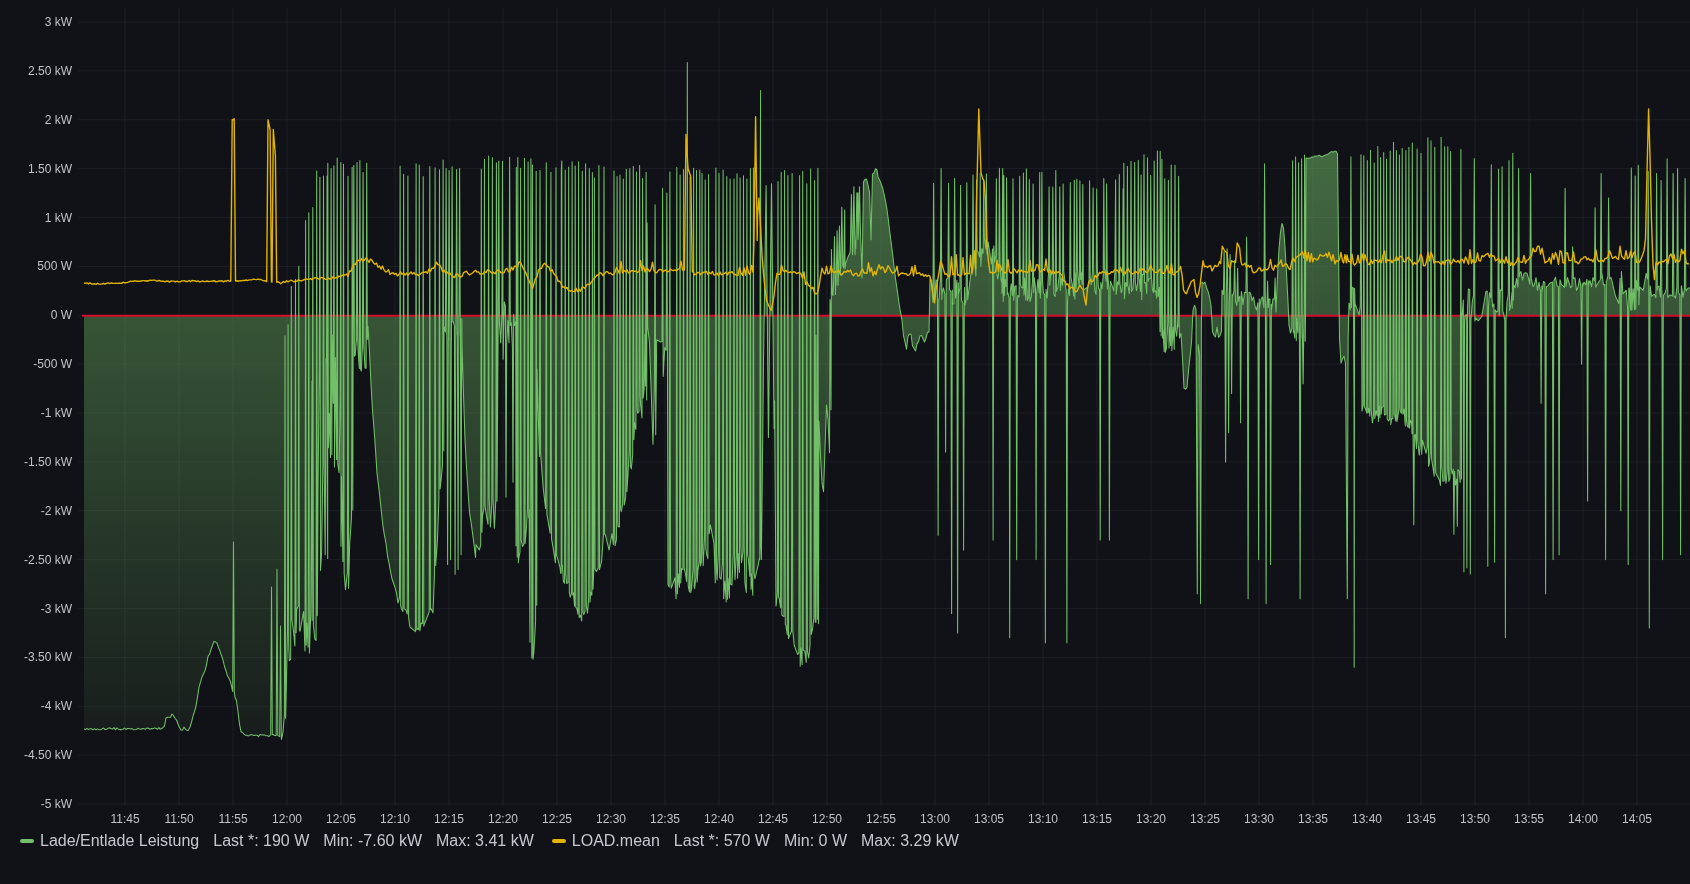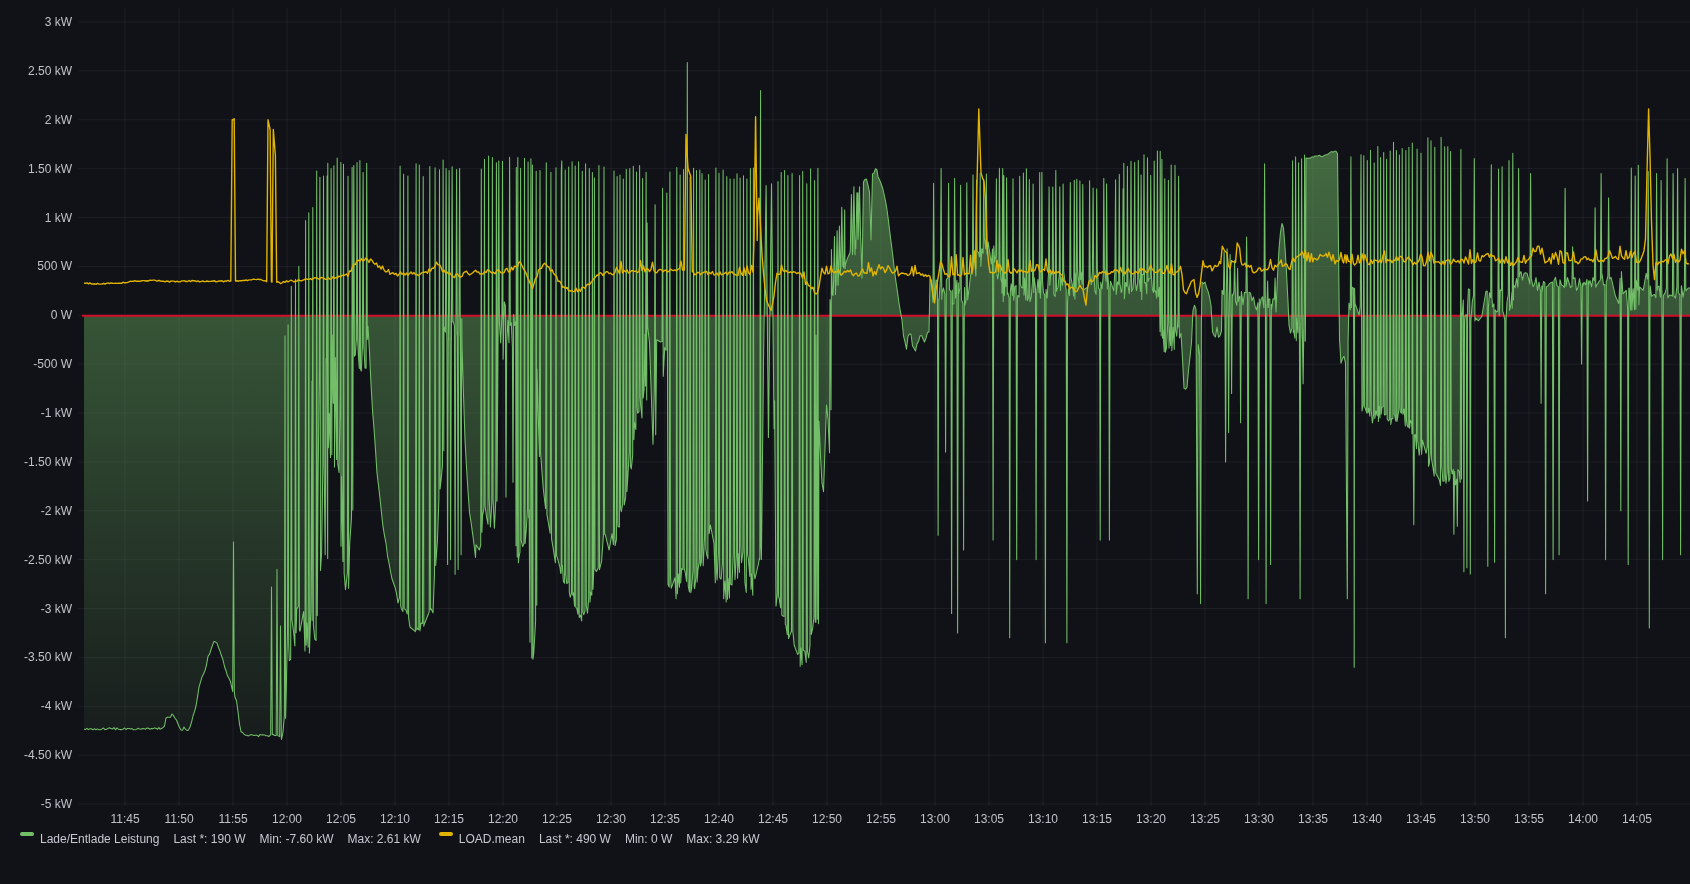--- a/index.html
+++ b/index.html
@@ -1,17 +1,17 @@
 <!DOCTYPE html>
 <html><head><meta charset="utf-8"><style>
 html,body{margin:0;padding:0;background:#111217;width:1690px;height:884px;overflow:hidden}
 svg{display:block}
 .grid line{stroke:rgba(204,204,220,0.07);stroke-width:1}
 .axis text{font-family:"Liberation Sans",sans-serif;font-size:12px;fill:#c0c2c9}
-.legend{position:absolute;left:16px;top:832px;display:flex;font-family:"Liberation Sans",sans-serif;font-size:12px;color:#c6c7d0}
+.legend{position:absolute;left:16px;top:832px;display:flex;align-items:center;font-family:"Liberation Sans",sans-serif;font-size:16px;color:#c6c7d0}
 .legend .sw{width:14px;height:4px;border-radius:2px;margin:0 6px 0 4px;flex:none}
 .legend .name{margin-right:14px}
 .legend .val{margin-right:14px}
 </style></head><body>
 <svg width="1690" height="884" viewBox="0 0 1690 884">
 <rect width="1690" height="884" fill="#111217"></rect>
 <defs>
 <linearGradient id="gf" x1="0" y1="8" x2="0" y2="806" gradientUnits="userSpaceOnUse">
 <stop offset="0" stop-color="#73BF69" stop-opacity="0.62"></stop>
 <stop offset="1" stop-color="#73BF69" stop-opacity="0.01"></stop>
@@ -121,18 +121,18 @@
 <line x1="82" y1="315.80" x2="1690.0" y2="315.80" stroke="#d10e29" stroke-width="2"></line>
 <path d="M84.0 729.1L85.5 729.6L87.0 728.4L88.5 729.7L90.0 728.6L91.5 729.0L93.0 729.8L94.5 728.7L96.0 729.8L97.5 728.9L99.0 729.7L100.5 729.7L102.0 728.9L103.5 728.0L105.0 729.6L106.5 729.4L108.0 728.4L109.5 727.7L111.0 728.6L112.5 729.0L114.0 727.6L115.5 729.8L117.0 727.9L118.5 729.2L120.0 729.6L121.5 729.6L123.0 729.2L124.5 728.0L126.0 729.5L127.5 728.5L129.0 728.4L130.5 729.0L132.0 728.6L133.5 729.8L135.0 729.8L136.5 729.4L138.0 728.3L139.5 728.9L141.0 729.2L142.5 728.5L144.0 728.8L145.5 729.2L147.0 728.0L148.5 728.3L150.0 729.3L151.5 728.6L153.0 728.7L154.5 727.9L156.0 728.2L157.5 729.2L159.0 727.6L160.0 729.3L161.5 728.5L163.0 727.6L164.5 725.9L166.0 718.0L167.5 717.2L169.0 717.2L170.5 717.3L172.0 714.0L173.5 715.7L175.0 718.3L176.5 720.0L178.0 724.0L179.5 727.5L181.0 730.1L182.5 730.2L184.0 727.1L185.5 729.3L187.0 730.4L188.5 729.9L190.0 727.0L191.5 722.3L193.0 716.0L194.5 711.7L196.0 706.0L197.5 696.9L199.0 687.1L200.5 682.2L202.0 676.9L203.5 674.1L205.0 670.5L206.5 664.8L208.0 656.4L209.5 654.3L211.0 649.5L212.5 645.3L214.0 641.4L215.5 642.0L217.0 643.1L218.5 647.5L220.0 651.1L221.5 655.8L223.0 660.0L224.5 666.5L226.0 670.7L227.5 675.8L229.0 678.2L230.5 681.8L232.7 691.6L233.5 542.0L234.3 691.6L235.0 697.2L236.5 700.8L238.0 711.7L239.5 724.1L241.0 731.7L242.5 732.5L244.0 734.1L245.5 735.3L247.0 735.2L248.0 735.9L249.5 735.4L251.0 734.5L252.5 735.1L254.0 735.5L255.5 735.3L257.0 735.2L258.5 736.6L260.0 734.6L261.5 734.9L263.0 734.7L264.5 734.9L266.0 735.8L267.5 735.8L269.0 736.5L270.7 734.6L271.5 587.0L272.3 734.6L273.0 734.3L274.5 735.5L276.2 735.6L277.0 569.4L277.8 735.6L279.7 736.6L280.5 626.1L281.3 736.6L281.5 739.4L283.0 732.0L284.4 715.4L285.0 335.8L285.6 718.2L286.1 697.8L287.5 631.5L288.1 324.8L288.7 645.7L289.3 660.6L290.7 659.4L291.3 286.3L291.9 619.7L293.5 631.2L294.9 646.0L295.5 279.2L296.1 632.8L296.8 609.0L298.2 606.4L298.8 266.2L299.4 629.6L300.0 631.2L303.6 611.6L305.0 650.9L305.6 220.6L306.2 645.1L306.8 622.9L308.1 647.1L308.8 212.7L309.4 653.0L310.8 611.3L312.0 381.0L312.1 620.4L312.8 207.4L313.4 624.7L314.8 639.2L316.1 640.4L316.7 171.0L317.3 615.6L318.1 481.3L319.3 367.8L319.9 177.3L320.5 570.4L321.6 553.0L322.9 462.9L323.5 176.1L324.1 465.1L325.2 554.7L326.0 358.4L326.5 362.0L327.1 176.0L327.1 472.3L327.7 558.4L327.8 163.2L328.4 447.8L329.4 413.3L330.5 457.5L331.1 168.4L331.8 454.6L332.2 335.0L333.3 403.2L333.9 165.7L334.5 467.0L335.4 357.5L336.6 459.4L337.2 158.1L337.8 464.2L339.1 472.7L340.2 395.1L340.9 162.6L341.0 546.3L341.5 476.4L342.9 561.4L343.5 164.2L344.1 572.7L345.5 589.6L347.4 572.9L348.0 176.3L348.6 588.2L349.7 543.6L351.5 517.6L352.0 350.0L352.1 167.4L352.8 510.1L353.1 346.8L353.8 165.5L354.4 356.2L355.2 355.2L356.4 339.6L357.0 162.6L357.6 337.1L358.2 352.0L359.3 368.5L359.9 160.4L360.5 369.1L361.3 371.1L362.4 347.7L363.1 172.4L363.7 343.2L365.0 367.9L366.1 368.3L366.7 163.2L367.3 339.4L368.0 326.2L369.5 352.4L371.0 384.1L372.5 410.1L374.0 428.5L375.5 449.7L377.0 473.1L378.5 485.4L380.0 498.5L381.5 512.7L383.0 526.7L384.5 535.6L386.0 543.3L387.5 555.8L389.0 562.9L390.5 571.5L392.0 578.8L393.5 583.0L395.0 587.2L396.5 593.2L398.0 603.0L399.5 597.5L400.1 166.1L400.7 606.0L401.5 608.9L402.9 611.4L403.6 174.2L404.2 608.6L405.8 609.9L407.3 614.0L407.9 176.1L408.6 617.4L409.9 627.0L414.0 630.4L415.4 631.6L416.1 163.7L416.7 629.9L417.2 628.1L418.7 629.6L419.3 164.9L419.9 630.8L421.1 623.0L422.5 623.4L423.2 176.4L423.8 626.2L424.3 624.4L427.7 615.8L429.2 611.9L429.8 166.5L430.4 609.8L431.1 608.8L433.0 612.9L434.5 573.8L435.1 167.7L435.7 565.4L437.4 540.9L438.9 498.9L439.5 169.8L440.1 488.9L441.0 480.8L442.5 465.1L443.1 160.1L443.8 450.8L444.0 326.7L445.4 332.1L446.1 168.6L446.8 333.5L446.9 340.4L447.6 564.5L448.3 338.6L448.4 340.0L449.1 170.6L449.8 324.3L449.9 335.6L450.6 559.6L451.3 337.8L451.4 339.7L452.1 166.7L452.8 321.9L453.0 321.2L454.4 325.9L455.1 574.3L455.8 335.0L455.9 336.0L456.6 169.6L457.3 334.8L457.4 330.9L458.1 569.4L458.8 337.9L458.9 331.2L459.6 168.6L460.3 335.5L460.4 319.1L461.1 554.7L461.8 318.8L462.0 344.3L463.5 394.8L465.0 439.8L466.5 467.2L468.0 490.8L469.5 512.4L471.0 521.9L472.5 532.9L474.0 544.2L475.5 557.4L476.0 544.7L479.3 550.0L480.7 545.0L481.3 169.0L481.9 532.3L482.5 515.7L483.9 508.8L484.5 159.3L485.1 506.2L486.6 517.0L488.0 524.2L488.6 156.1L489.2 498.3L490.4 527.0L491.8 503.5L492.4 157.4L493.0 498.7L494.4 528.3L495.8 499.8L496.4 162.7L497.0 304.5L497.0 501.1L498.1 334.2L498.8 161.1L499.4 322.3L500.7 342.9L501.9 315.4L502.5 161.3L503.1 359.2L504.3 301.9L505.4 305.7L506.0 497.1L506.7 343.4L507.9 320.5L509.0 342.7L509.6 157.2L510.3 325.4L511.3 322.7L512.4 346.5L513.0 482.3L513.7 314.2L514.6 325.4L515.7 321.6L516.0 545.8L516.3 167.5L516.9 345.4L517.2 557.1L517.8 157.5L518.4 562.7L518.8 557.9L520.0 551.8L520.6 168.2L521.2 540.3L522.7 546.6L523.9 543.8L524.5 158.2L525.1 543.4L526.3 529.2L527.5 509.5L528.1 162.0L528.7 517.7L529.1 509.5L530.0 642.3L530.3 503.5L530.9 158.8L531.6 509.0L531.8 657.9L532.4 165.1L533.0 659.1L533.8 652.6L535.6 621.0L536.2 171.2L536.8 605.1L537.0 368.9L539.4 456.6L540.0 170.5L540.6 453.4L543.2 487.8L545.6 508.7L546.3 162.7L546.9 514.3L547.8 519.5L550.2 533.3L550.9 172.2L551.5 538.6L553.0 547.1L555.4 562.8L556.0 167.8L556.6 555.7L558.3 560.9L560.0 567.4L560.7 573.5L561.2 573.0L561.3 171.3L561.8 160.9L561.9 565.2L562.4 565.5L563.4 581.4L564.6 583.2L565.2 170.1L565.8 574.7L566.8 583.6L568.0 582.7L568.7 166.9L569.3 592.4L570.3 597.2L571.5 593.3L572.1 161.8L572.7 595.0L573.4 592.7L574.6 606.2L575.2 165.9L575.8 607.4L576.8 608.4L578.0 614.3L578.6 161.8L579.2 617.5L580.5 615.1L581.7 620.9L582.3 171.2L583.0 612.4L583.8 614.7L585.0 610.6L585.6 163.7L586.3 606.0L587.5 613.1L588.7 598.5L589.3 168.5L590.0 602.2L590.6 592.1L591.8 595.2L592.0 578.0L592.4 172.5L593.0 589.2L593.8 569.0L594.4 178.1L595.0 569.0L596.4 571.6L598.2 568.0L598.9 165.6L599.5 569.7L601.6 561.1L603.4 535.4L604.0 167.0L604.6 534.3L605.3 534.5L609.1 550.0L612.0 533.6L613.4 544.8L614.0 171.1L614.6 533.3L615.1 545.6L616.4 539.7L617.1 176.4L617.7 521.1L618.0 526.4L619.4 526.9L620.0 175.0L620.6 508.5L621.3 511.7L622.7 503.6L623.3 178.9L623.9 495.2L624.3 504.9L625.7 496.8L626.3 169.3L626.9 491.6L627.8 477.3L629.2 452.9L629.8 168.5L630.4 465.5L631.3 468.9L632.7 454.7L633.3 166.2L633.9 439.6L634.5 422.6L635.9 429.5L636.5 172.1L637.1 407.5L637.6 413.2L639.0 411.6L639.6 165.4L640.2 396.7L640.6 404.4L642.0 418.0L642.6 178.5L643.2 397.9L644.1 389.0L645.0 334.4L645.5 386.0L646.1 172.3L646.5 345.8L646.7 400.0L647.1 223.1L647.7 326.8L649.5 342.6L653.0 444.2L654.4 386.5L655.1 204.7L655.7 434.8L656.7 339.8L660.5 342.0L662.0 341.5L662.6 188.3L663.2 376.4L664.7 347.5L666.2 350.3L666.8 192.9L667.4 335.2L668.0 584.5L669.2 587.0L669.9 171.9L670.5 576.4L671.2 588.3L674.9 577.8L676.1 598.7L676.8 167.4L677.4 593.8L678.3 574.1L679.5 587.2L680.1 175.1L680.7 583.0L681.6 568.6L682.9 569.6L683.5 169.4L684.1 567.6L685.4 573.5L686.6 581.5L687.3 62.6L687.9 571.6L688.3 586.6L689.5 592.0L690.1 177.0L690.8 592.7L691.7 587.8L693.0 569.7L693.6 168.3L694.2 586.6L694.6 588.7L695.9 577.1L696.5 170.6L697.1 582.1L697.9 570.4L699.2 561.6L699.8 170.1L700.0 545.0L700.4 565.9L701.4 562.2L702.0 173.4L702.6 546.5L703.2 565.8L704.6 535.5L705.2 179.9L705.8 548.6L706.6 554.4L707.9 558.6L708.6 174.4L709.2 533.8L710.4 525.0L714.0 543.3L715.3 582.8L715.9 168.0L716.6 572.0L717.1 579.9L718.4 553.4L719.0 173.2L719.7 577.4L721.1 579.2L722.5 562.7L723.1 170.1L723.7 598.8L724.9 581.0L726.2 601.9L726.8 176.5L727.5 599.2L728.1 578.4L729.5 597.9L730.1 179.1L730.7 584.3L732.0 585.0L733.3 552.9L734.0 179.1L734.6 563.6L735.0 579.7L736.4 554.7L737.0 173.7L737.6 578.3L738.2 553.6L739.5 572.4L740.1 177.9L740.8 544.6L741.5 562.8L742.9 552.1L743.5 175.8L744.1 546.4L744.9 582.4L746.3 592.5L746.9 179.1L747.5 554.0L748.4 559.0L749.8 576.4L750.4 168.5L751.0 589.2L751.4 573.5L752.8 595.3L753.4 168.1L754.0 572.4L754.9 578.8L758.2 565.0L759.5 558.0L759.8 559.6L760.2 180.6L760.6 90.4L760.8 544.5L761.4 559.6L763.0 411.0L763.5 361.6L766.1 185.5L768.4 437.6L768.7 425.7L768.9 398.5L771.5 183.7L774.1 428.8L774.6 400.7L776.0 606.1L777.4 593.4L778.0 181.6L778.6 596.8L779.2 598.3L780.6 607.8L781.2 172.4L781.8 615.2L782.7 615.9L784.0 616.6L784.6 170.6L785.3 624.0L785.9 625.4L787.3 634.7L787.9 175.4L788.5 638.5L790.2 634.1L791.5 631.3L792.1 173.4L792.8 630.9L794.2 645.3L797.6 654.4L798.9 652.9L799.6 175.4L800.2 666.2L800.7 647.9L802.1 664.8L802.7 171.6L803.3 650.3L804.8 651.1L806.2 662.5L806.8 183.8L807.4 650.8L808.7 658.0L810.0 645.7L810.6 168.7L811.3 634.5L812.6 628.6L814.0 617.0L814.6 180.4L815.2 621.8L815.9 622.4L816.0 335.1L817.3 619.2L817.5 377.5L817.9 168.3L818.5 623.6L819.0 421.2L820.5 455.7L822.0 483.2L823.5 491.7L825.0 448.5L826.5 405.0L828.0 419.3L829.5 452.8L830.0 299.5L830.4 305.7L831.0 409.8L831.4 249.6L832.4 294.6L833.0 295.6L833.5 285.5L834.5 236.5L835.5 294.4L835.7 282.7L836.1 285.3L837.1 230.8L837.9 283.5L838.1 285.4L838.4 276.2L839.4 226.1L840.3 275.2L840.4 271.5L840.8 267.0L841.8 207.3L842.8 266.2L843.3 265.2L843.7 267.9L844.7 209.9L845.0 268.8L845.7 263.3L847.7 257.6L850.0 252.7L850.3 249.6L851.4 194.6L852.5 254.6L852.5 251.7L852.8 252.2L853.9 186.7L855.0 254.8L855.5 240.6L855.8 248.6L856.9 192.8L857.9 235.6L858.0 192.7L858.0 239.4L858.3 235.3L859.4 191.3L859.5 186.7L860.5 234.1L861.0 245.8L862.0 278.1L863.5 181.7L865.0 179.4L866.5 179.1L868.0 185.1L869.5 192.1L871.0 239.8L872.5 173.9L874.0 172.9L875.5 168.7L877.0 170.0L878.0 176.7L879.5 179.8L881.0 183.5L882.5 187.7L884.0 194.0L885.5 201.1L887.0 209.7L888.5 221.1L890.0 233.9L891.5 245.2L893.0 257.4L894.5 270.9L896.0 282.1L897.5 292.1L899.0 303.0L900.5 312.1L902.0 320.2L903.5 335.8L905.0 341.8L906.5 349.2L908.0 336.3L909.5 334.0L911.0 334.2L912.5 345.7L914.0 348.3L915.5 351.0L917.0 343.9L918.5 341.5L920.0 335.9L921.5 335.4L923.0 338.7L924.5 342.1L926.0 338.2L927.5 332.5L929.0 331.9L930.0 279.1L931.5 280.0L932.9 302.2L933.6 183.3L934.3 290.6L934.5 299.9L936.0 279.7L937.4 281.5L938.1 535.2L938.8 298.9L939.0 300.1L940.4 279.5L941.1 168.6L941.8 299.2L942.0 293.9L943.5 288.0L944.9 294.1L945.6 452.1L946.3 281.2L946.5 279.3L947.9 277.6L948.6 183.3L949.3 281.5L949.5 289.8L950.9 291.6L951.6 613.4L952.3 290.0L952.5 304.3L953.9 303.8L954.6 178.4L955.3 278.3L955.5 298.1L956.9 280.3L957.6 632.9L958.3 282.9L958.5 293.8L959.9 288.5L960.6 185.2L961.3 289.0L961.5 299.8L962.9 303.6L963.6 549.9L964.3 301.4L964.5 287.5L965.0 305.0L966.1 300.4L966.8 182.8L967.4 286.6L967.7 299.7L971.3 270.1L972.4 267.6L973.0 174.9L973.7 261.7L974.8 261.2L975.9 276.1L976.5 180.1L977.2 251.1L978.5 252.7L979.6 256.8L980.2 173.4L980.8 266.2L982.0 248.7L983.1 253.4L983.7 179.2L984.4 237.5L984.7 240.4L985.8 248.9L986.4 173.9L987.0 254.0L988.2 242.0L991.4 264.0L992.5 248.9L993.1 540.1L993.8 245.8L994.7 262.1L995.8 255.7L996.4 178.8L997.0 274.8L997.7 278.9L998.8 272.7L999.4 168.2L1000.1 262.7L1000.9 279.2L1002.0 283.5L1002.0 293.3L1002.7 168.6L1003.2 301.6L1003.3 295.1L1003.8 175.5L1004.4 295.6L1004.8 279.1L1006.0 286.8L1006.6 177.7L1007.3 294.3L1007.9 292.8L1009.1 298.1L1009.7 637.8L1010.3 291.9L1011.2 283.8L1012.4 295.6L1013.0 178.8L1013.7 300.2L1014.9 286.4L1016.1 285.6L1016.7 559.6L1017.4 297.5L1017.9 295.4L1019.1 297.2L1019.7 176.3L1020.3 283.8L1021.6 287.6L1022.8 288.0L1023.4 173.0L1024.0 295.0L1024.6 278.3L1025.8 300.0L1026.4 168.7L1027.0 286.5L1027.5 300.4L1028.7 297.0L1029.3 179.6L1030.0 301.5L1031.3 296.8L1032.5 281.1L1033.1 184.1L1033.7 292.5L1034.3 277.7L1035.5 288.0L1036.1 559.6L1036.7 293.4L1037.9 279.6L1039.1 293.0L1039.7 172.5L1040.0 272.6L1040.3 298.2L1041.3 279.6L1041.9 172.2L1042.5 280.9L1043.4 292.5L1044.7 295.0L1045.4 642.7L1046.0 289.4L1047.2 298.0L1048.5 273.3L1049.1 186.9L1049.8 285.3L1050.9 272.8L1052.2 274.2L1052.8 187.0L1053.5 271.6L1053.9 294.7L1055.2 296.5L1055.8 170.5L1056.5 291.3L1057.9 287.4L1059.2 275.6L1059.8 186.9L1060.4 290.5L1061.2 277.4L1062.5 285.4L1063.1 184.0L1063.7 270.7L1064.9 281.9L1066.2 289.5L1066.9 642.7L1067.5 303.1L1068.3 288.7L1069.6 295.6L1070.3 182.5L1070.9 277.4L1072.4 285.0L1073.7 296.1L1074.3 180.3L1074.9 299.0L1075.0 272.6L1076.2 288.5L1076.8 179.3L1077.4 268.3L1078.1 277.2L1079.3 286.7L1079.9 180.9L1080.6 279.7L1081.0 271.9L1082.2 284.4L1082.8 184.4L1083.4 287.8L1084.2 289.6L1087.8 287.0L1089.0 283.0L1089.6 180.7L1090.2 277.3L1091.2 284.8L1092.4 272.1L1093.1 188.1L1093.7 269.9L1094.9 290.9L1096.1 294.4L1096.7 188.9L1097.3 268.7L1098.4 287.9L1099.6 289.6L1100.2 540.1L1100.8 282.4L1102.0 289.0L1103.2 275.9L1103.8 178.4L1104.4 268.0L1104.8 270.0L1106.0 281.2L1106.6 183.9L1107.3 288.9L1107.6 271.8L1108.8 287.5L1109.4 540.1L1110.1 288.3L1110.5 281.2L1113.8 290.8L1114.9 271.1L1115.6 179.7L1116.2 294.5L1117.5 281.9L1118.7 284.5L1119.3 174.4L1119.9 283.3L1121.3 292.7L1122.0 290.6L1122.5 278.0L1123.1 188.7L1123.2 275.0L1123.7 276.0L1123.8 163.2L1124.4 298.7L1125.6 282.5L1126.8 286.6L1127.4 166.4L1128.0 285.2L1129.2 293.8L1130.4 277.0L1131.0 161.3L1131.6 291.6L1132.9 288.6L1134.1 272.9L1134.7 162.6L1135.3 281.7L1136.5 290.6L1137.7 282.2L1138.3 160.4L1139.0 278.1L1139.3 279.8L1140.5 291.4L1141.1 175.1L1141.7 299.4L1142.2 274.4L1143.4 274.7L1144.0 154.8L1144.6 282.9L1145.6 282.5L1146.8 293.8L1147.5 157.8L1148.1 281.4L1148.9 278.7L1150.1 278.4L1150.7 175.4L1151.3 274.6L1152.4 289.5L1153.6 292.5L1154.2 161.1L1154.8 291.3L1155.6 290.9L1156.8 298.1L1157.4 150.9L1158.0 284.1L1158.3 296.4L1159.5 287.4L1160.0 331.6L1160.2 151.3L1160.8 299.2L1161.2 335.7L1161.9 159.3L1162.5 337.9L1162.9 329.7L1164.2 351.8L1164.8 178.7L1165.4 352.2L1166.5 348.1L1167.8 321.8L1168.4 180.2L1169.0 347.9L1169.3 327.1L1170.6 345.8L1171.2 165.1L1171.8 350.6L1173.1 327.3L1174.3 349.4L1175.0 165.2L1175.6 330.3L1176.7 336.2L1178.0 318.5L1178.0 326.9L1178.6 176.3L1179.2 327.2L1179.5 338.0L1181.0 333.3L1182.5 358.6L1184.0 388.1L1185.5 389.2L1187.0 387.3L1188.5 370.1L1190.0 357.1L1191.5 342.3L1193.0 310.2L1194.5 305.3L1196.0 309.4L1197.3 593.8L1198.2 344.6L1199.6 354.4L1200.6 603.6L1201.4 325.0L1202.0 282.1L1203.5 283.6L1205.0 282.2L1206.5 287.5L1208.0 291.1L1209.5 297.0L1211.0 305.5L1212.5 331.7L1214.0 335.3L1215.5 336.9L1217.0 327.0L1218.5 337.3L1220.0 335.7L1221.5 331.0L1222.0 290.2L1223.4 294.5L1224.1 251.7L1224.8 292.5L1224.9 300.3L1225.6 461.9L1226.3 296.0L1226.4 290.2L1227.1 248.8L1227.8 292.5L1227.9 296.1L1228.6 432.6L1229.3 300.6L1229.4 298.8L1230.1 254.6L1230.8 291.6L1230.9 299.6L1231.6 393.4L1232.3 294.8L1232.5 296.1L1233.9 291.5L1234.6 260.5L1235.3 292.8L1235.5 301.0L1236.9 305.4L1237.6 268.3L1238.3 301.4L1238.5 298.9L1239.9 296.3L1240.6 422.8L1241.3 292.7L1241.5 291.6L1243.0 304.8L1244.5 292.4L1245.9 292.8L1246.6 237.1L1247.3 291.9L1247.4 296.5L1248.1 598.7L1248.8 301.2L1249.0 292.2L1250.5 292.9L1252.0 300.6L1253.5 297.0L1255.0 305.9L1256.5 310.0L1257.9 302.7L1258.6 559.6L1259.3 298.9L1259.5 308.2L1261.0 299.6L1262.5 296.8L1263.9 307.7L1264.6 163.7L1265.3 301.8L1265.4 300.7L1266.1 603.6L1266.8 304.1L1266.9 308.1L1267.6 281.0L1268.3 307.4L1268.5 299.6L1269.9 299.0L1270.6 564.5L1271.3 304.2L1271.5 310.0L1273.0 298.7L1274.4 299.3L1275.1 278.1L1275.8 307.7L1276.0 311.9L1277.5 275.9L1279.0 248.9L1280.5 232.1L1282.0 223.5L1283.5 228.1L1285.0 247.4L1286.5 272.8L1288.0 302.1L1289.0 325.2L1290.5 333.1L1291.9 328.4L1292.6 160.8L1293.3 332.2L1293.5 329.5L1294.9 338.1L1295.6 156.9L1296.3 340.6L1296.5 318.2L1297.9 332.9L1298.6 162.8L1299.3 339.2L1299.4 326.8L1300.1 598.7L1300.8 323.2L1300.9 338.0L1301.6 158.8L1302.3 327.6L1302.4 333.6L1303.1 383.7L1303.8 329.5L1303.9 341.2L1304.6 154.9L1305.3 340.9L1305.5 318.4L1306.0 158.1L1307.5 158.5L1309.0 158.0L1310.5 158.2L1312.0 156.8L1313.5 157.2L1315.0 155.9L1316.5 156.1L1318.0 155.8L1319.5 155.3L1321.0 156.5L1322.5 156.6L1324.0 155.6L1325.5 155.0L1327.0 154.6L1328.5 154.0L1330.0 152.4L1331.5 151.6L1333.0 152.3L1334.5 151.3L1336.0 151.2L1337.5 153.6L1339.5 338.7L1341.0 363.2L1342.5 358.6L1344.0 356.2L1345.5 363.2L1347.3 598.7L1348.1 339.7L1349.0 303.0L1350.3 309.7L1350.9 156.8L1351.5 307.5L1352.1 287.3L1353.4 288.2L1354.0 403.2L1354.2 667.2L1354.6 288.2L1355.0 303.4L1359.0 314.9L1360.3 306.1L1361.0 154.7L1361.6 321.1L1362.0 411.0L1363.2 404.5L1363.8 155.7L1364.4 406.8L1365.5 408.8L1366.7 412.9L1367.3 160.5L1367.9 412.9L1368.7 408.3L1369.9 416.2L1370.5 150.3L1371.1 409.3L1372.4 423.0L1373.6 414.5L1374.2 163.1L1374.8 418.4L1376.0 410.8L1377.2 415.7L1377.8 146.6L1378.4 421.4L1378.8 405.9L1380.0 418.0L1380.6 157.6L1381.2 414.1L1381.9 407.5L1383.1 406.6L1383.7 152.4L1384.3 413.6L1384.7 415.0L1385.9 414.4L1386.6 159.2L1387.2 418.7L1388.4 421.0L1389.6 419.4L1390.2 151.0L1390.8 424.5L1391.7 418.5L1392.9 418.7L1393.5 142.3L1394.2 414.4L1394.6 414.8L1395.8 421.1L1396.4 150.6L1397.0 421.5L1397.6 418.2L1398.8 409.9L1399.4 154.9L1400.0 407.6L1400.4 412.0L1401.6 413.2L1402.2 148.4L1402.9 414.3L1404.1 409.1L1405.3 425.9L1405.9 150.5L1406.5 420.1L1407.1 425.5L1408.3 427.4L1408.9 147.2L1409.5 428.2L1410.5 420.4L1411.7 423.6L1412.0 433.8L1412.3 143.1L1413.0 432.7L1413.2 450.3L1413.8 524.7L1414.4 435.6L1415.3 434.3L1416.5 448.7L1417.1 149.1L1417.8 441.0L1419.2 455.3L1420.3 445.3L1421.0 153.3L1421.6 454.2L1422.5 440.3L1426.1 453.3L1427.3 447.0L1427.9 137.7L1428.5 466.3L1429.2 464.1L1430.4 452.8L1431.0 140.7L1431.6 459.1L1433.0 467.8L1434.2 476.2L1434.8 147.2L1435.4 459.4L1435.8 473.0L1439.3 479.7L1440.5 485.5L1441.1 137.2L1441.7 466.0L1442.9 481.2L1444.1 480.9L1444.7 146.8L1445.3 476.4L1446.0 483.3L1447.2 471.9L1447.8 146.8L1448.4 468.1L1448.8 481.3L1450.0 478.2L1450.6 151.5L1451.3 468.7L1452.1 473.9L1453.3 469.3L1453.9 534.3L1454.5 471.4L1455.5 485.0L1456.7 479.0L1457.3 526.3L1457.9 469.6L1459.1 471.2L1460.2 482.5L1460.9 149.6L1461.5 479.0L1462.0 317.2L1463.3 300.1L1463.9 571.8L1464.5 321.7L1465.0 315.9L1466.3 314.6L1466.9 567.8L1467.6 308.1L1468.4 288.9L1469.7 289.7L1470.3 573.9L1470.9 320.8L1472.3 301.5L1473.6 295.3L1474.3 158.5L1474.9 320.9L1475.3 318.0L1478.5 320.8L1481.8 316.5L1485.9 291.5L1487.2 291.1L1487.8 566.3L1488.4 307.5L1489.4 292.7L1490.7 297.6L1491.3 164.8L1491.9 297.5L1492.6 307.0L1493.9 303.9L1494.6 562.3L1495.2 309.9L1496.6 312.0L1497.9 311.0L1498.6 169.1L1499.2 315.8L1500.2 289.9L1501.5 290.5L1502.1 166.7L1502.7 311.3L1503.5 313.1L1504.8 320.2L1505.4 637.8L1506.0 321.4L1507.0 302.0L1508.3 294.4L1509.0 160.5L1509.6 310.3L1510.9 304.8L1512.0 292.0L1512.2 308.2L1512.8 153.2L1513.4 299.9L1513.5 284.8L1515.0 287.8L1516.5 278.5L1517.9 287.1L1518.6 168.6L1519.3 276.7L1519.5 274.2L1521.0 271.6L1522.5 280.0L1524.0 273.5L1525.5 272.8L1527.0 273.2L1528.5 278.6L1529.9 284.2L1530.6 173.5L1531.3 280.0L1531.5 279.4L1533.0 286.7L1534.5 284.3L1536.0 277.5L1537.5 290.4L1539.0 282.2L1540.4 290.7L1541.1 403.2L1541.8 286.0L1542.0 292.2L1543.5 281.4L1544.9 282.8L1545.6 593.8L1546.3 288.3L1546.5 286.7L1548.0 286.0L1549.5 283.6L1551.0 282.7L1552.4 281.9L1553.1 559.6L1553.8 290.7L1554.0 280.6L1555.5 277.3L1557.0 285.6L1558.4 286.7L1559.1 554.7L1559.8 283.5L1560.0 279.8L1561.5 284.9L1563.0 285.7L1564.4 287.6L1565.1 188.2L1565.8 279.6L1566.0 286.3L1567.5 277.6L1569.0 282.5L1570.5 287.5L1571.9 286.4L1572.6 246.8L1573.3 277.5L1573.5 278.6L1575.0 277.7L1576.5 290.5L1578.0 287.3L1579.5 278.6L1580.9 286.7L1581.6 364.1L1582.3 283.5L1582.5 286.5L1584.0 282.3L1585.5 284.8L1586.9 279.5L1587.6 501.0L1588.3 280.9L1588.5 284.9L1590.0 280.6L1591.5 286.8L1593.0 277.5L1594.4 280.7L1595.1 207.7L1595.8 287.2L1596.0 286.4L1597.5 284.0L1599.0 281.4L1600.4 280.0L1601.1 173.5L1601.8 277.9L1602.0 273.8L1603.5 285.1L1604.9 284.6L1605.6 559.6L1606.3 281.2L1606.5 281.5L1607.9 276.1L1608.6 197.9L1609.3 274.2L1609.5 278.8L1611.0 277.3L1612.0 281.2L1615.4 296.0L1618.8 303.5L1620.1 278.3L1620.8 510.8L1621.4 271.6L1622.9 293.9L1626.2 290.4L1627.6 308.0L1628.2 564.5L1628.8 288.3L1629.3 288.1L1630.7 309.9L1631.3 168.0L1631.9 310.3L1633.2 288.7L1634.5 309.8L1635.2 176.1L1635.8 309.2L1636.3 280.3L1637.7 290.3L1638.3 165.2L1638.9 304.7L1639.6 286.8L1643.2 290.4L1646.2 273.3L1647.6 279.1L1648.2 171.5L1648.8 284.9L1649.3 628.0L1650.0 290.8L1650.2 285.9L1651.5 296.3L1653.0 295.1L1654.5 294.6L1655.9 297.7L1656.6 173.5L1657.3 290.2L1657.5 287.2L1659.0 286.1L1660.4 297.3L1661.1 180.4L1661.8 295.7L1661.9 290.2L1662.6 559.6L1663.3 297.9L1663.5 295.3L1665.0 293.1L1666.4 288.4L1667.1 158.8L1667.8 297.6L1668.0 297.5L1669.5 295.1L1671.0 295.3L1672.4 296.1L1673.1 173.5L1673.8 290.7L1674.0 295.9L1675.5 298.1L1676.9 287.1L1677.6 168.6L1678.3 292.4L1678.5 292.8L1679.9 294.9L1680.6 554.7L1681.3 286.9L1681.5 285.7L1683.0 297.3L1684.4 289.5L1685.1 178.4L1685.8 289.6L1686.0 290.7L1688.5 287.9L1690.0 287.9" fill="none" stroke="#73BF69" stroke-width="1.05" stroke-linejoin="round"></path>
 <path d="M84.0 283.1L85.5 283.2L87.0 282.9L88.5 283.9L90.0 282.9L91.5 284.0L93.0 284.0L94.5 283.8L96.0 284.4L97.5 283.3L99.0 284.1L100.5 284.1L102.0 284.1L103.5 283.3L105.0 284.0L106.5 283.4L108.0 282.9L109.5 283.6L111.0 282.9L112.5 283.3L114.0 283.4L115.5 283.3L117.0 283.4L118.5 283.2L120.0 283.3L121.5 283.4L123.0 282.2L124.5 282.8L126.0 282.7L127.5 282.4L129.0 281.8L130.5 281.2L132.0 281.4L133.5 281.3L135.0 280.6L136.5 281.3L138.0 281.1L139.5 281.3L141.0 281.0L142.5 280.6L144.0 280.6L145.5 281.0L147.0 280.7L148.5 281.0L150.0 280.1L151.5 280.4L153.0 280.1L154.5 280.1L156.0 280.7L157.5 281.0L159.0 280.3L160.5 281.0L162.0 281.3L163.5 281.2L165.0 281.8L166.5 281.0L168.0 281.2L169.5 282.1L171.0 281.0L172.5 281.1L174.0 281.1L175.5 282.0L177.0 281.1L178.5 281.8L180.0 281.9L181.5 281.0L183.0 280.9L184.5 280.8L186.0 281.5L187.5 281.5L189.0 280.5L190.5 281.6L192.0 280.5L193.5 280.7L195.0 280.8L196.5 281.6L198.0 280.9L199.5 281.8L201.0 281.6L202.5 280.9L204.0 281.5L205.5 281.6L207.0 281.0L208.5 281.5L210.0 281.4L211.5 281.3L213.0 281.0L214.5 280.8L216.0 281.8L217.5 281.5L219.0 280.9L220.5 281.0L222.0 280.7L223.5 281.9L225.0 280.9L226.5 281.2L228.0 280.4L229.5 281.2L230.8 281.0L232.2 119.8L234.2 118.8L235.5 281.0L237.0 280.8L238.5 281.2L240.0 280.6L241.5 280.8L243.0 280.4L244.5 280.5L246.0 280.0L247.5 280.6L249.0 279.9L250.5 279.9L252.0 279.7L253.5 279.1L255.0 279.4L256.5 279.6L258.0 279.1L259.5 279.5L261.0 279.5L262.5 280.3L264.0 280.8L265.5 280.9L266.7 281.7L268.0 119.8L270.1 129.5L271.4 281.8L272.0 282.0L273.3 129.5L275.4 155.9L276.7 282.2L277.5 281.8L279.0 282.2L280.5 283.6L282.0 282.8L283.5 281.5L285.0 282.4L286.5 280.8L288.0 281.9L289.5 281.0L291.0 280.2L292.5 281.0L294.0 281.8L295.5 280.9L297.0 281.2L298.5 279.6L300.0 280.7L301.5 280.8L303.0 280.1L304.5 279.5L306.0 278.9L307.5 279.3L309.0 279.4L310.5 278.7L312.0 279.7L313.5 278.3L315.0 277.7L316.5 277.9L318.0 278.6L319.5 279.4L321.0 277.4L322.5 277.8L324.0 278.4L325.5 279.4L327.0 279.4L328.5 277.9L330.0 279.3L331.5 278.8L333.0 276.7L334.5 278.3L336.0 277.5L337.5 277.8L339.0 276.0L340.5 276.9L342.0 275.2L343.5 275.3L345.0 275.0L346.5 274.0L348.0 276.5L349.5 271.0L351.0 271.3L352.5 266.7L354.0 264.1L355.5 264.5L357.0 260.5L358.5 260.3L360.0 261.2L361.5 258.7L363.0 261.1L364.5 260.0L366.0 258.0L367.5 259.6L369.0 262.5L370.5 259.1L372.0 260.3L373.5 262.9L375.0 264.3L376.5 263.1L378.0 267.3L379.5 266.0L381.0 269.1L382.5 266.1L384.0 269.9L385.5 271.7L387.0 271.7L388.5 269.6L390.0 274.3L391.5 273.2L393.0 272.8L394.5 274.4L396.0 273.3L397.5 276.0L399.0 274.2L400.5 271.9L402.0 274.3L403.5 273.0L405.0 275.0L406.5 273.1L408.0 275.3L409.5 273.5L411.0 272.0L412.5 274.1L414.0 272.6L415.5 274.7L417.0 274.4L418.5 275.6L420.0 274.5L421.5 272.9L423.0 272.3L424.5 272.3L426.0 271.7L427.5 273.3L429.0 269.0L430.5 271.2L432.0 268.3L433.5 268.3L435.0 266.1L436.5 262.2L438.0 264.9L439.5 264.7L441.0 267.3L442.5 271.6L444.0 270.2L445.5 272.8L447.0 272.0L448.5 273.8L450.0 273.2L451.5 275.3L453.0 276.5L454.5 277.6L456.0 274.0L457.5 274.0L459.0 276.4L460.5 277.0L462.0 276.4L463.5 272.8L465.0 271.9L466.5 271.2L468.0 273.6L469.5 275.0L471.0 274.0L472.5 273.0L474.0 271.5L475.5 270.2L477.0 272.0L478.5 271.9L480.0 274.1L481.5 273.6L483.0 274.0L484.5 271.6L486.0 272.6L487.5 269.8L489.0 270.3L490.5 272.0L492.0 273.1L493.5 272.3L495.0 273.8L496.5 271.0L498.0 269.8L499.5 271.2L501.0 272.8L502.5 272.9L504.0 272.7L505.5 269.4L507.0 268.3L508.5 271.9L510.0 271.9L511.5 267.2L513.0 270.0L514.5 266.1L516.0 266.5L517.5 266.9L519.0 261.9L520.5 262.5L522.0 265.7L523.5 268.9L525.0 271.2L526.5 274.4L528.0 278.6L529.5 281.9L531.0 285.3L532.5 288.6L534.0 283.5L535.5 278.4L537.0 276.9L538.5 270.1L540.0 268.5L541.5 268.4L543.0 264.9L544.5 263.3L546.0 264.5L547.5 266.5L549.0 267.0L550.5 271.2L552.0 269.5L553.5 273.3L555.0 275.0L556.5 276.2L558.0 281.4L559.5 281.1L561.0 283.2L562.5 287.3L564.0 286.9L565.5 288.6L567.0 287.4L568.5 290.4L570.0 291.2L571.5 290.5L573.0 291.4L574.5 291.6L576.0 288.1L577.5 291.7L579.0 289.2L580.5 291.3L582.0 287.4L583.5 287.3L585.0 288.4L586.5 285.2L588.0 284.0L589.5 284.9L591.0 282.5L592.5 280.7L594.0 278.6L595.5 277.1L597.0 275.0L598.5 275.2L600.0 272.7L601.5 273.3L603.0 275.5L604.5 273.8L606.0 271.8L607.5 271.6L609.0 273.6L610.5 273.1L612.0 274.5L613.5 274.7L615.0 272.3L616.5 267.4L618.0 270.4L619.5 273.7L621.0 261.4L622.5 272.9L624.0 270.4L625.5 271.8L627.0 269.8L628.5 273.1L630.0 272.1L631.5 270.7L633.0 270.8L634.5 271.3L636.0 271.3L637.5 272.5L639.0 271.5L640.5 260.7L642.0 270.6L643.5 266.0L645.0 271.9L646.5 268.8L648.0 269.0L649.5 271.6L651.0 269.4L652.5 262.1L654.0 270.7L655.5 272.7L657.0 272.5L658.5 270.1L660.0 269.3L661.5 269.8L663.0 271.7L664.5 270.4L666.0 270.3L667.5 271.9L669.0 271.4L670.5 269.1L672.0 270.1L673.5 270.7L675.0 269.9L676.5 270.8L678.0 269.2L679.5 268.6L681.0 261.2L682.5 270.0L684.0 268.9L684.4 270.0L686.0 134.4L688.0 168.6L690.8 176.4L692.3 271.7L693.0 271.2L694.5 274.8L696.0 274.2L697.5 272.5L699.0 272.5L700.5 274.7L702.0 273.1L703.5 272.5L705.0 271.9L706.5 271.4L708.0 274.6L709.5 272.5L711.0 273.7L712.5 271.5L714.0 275.0L715.5 274.6L717.0 273.0L718.5 275.6L720.0 272.0L721.5 274.8L723.0 274.2L724.5 273.3L726.0 272.3L727.5 274.8L729.0 272.2L730.5 272.7L732.0 271.7L733.5 273.9L735.0 274.5L736.5 275.2L738.0 275.3L739.5 267.5L741.0 272.9L742.5 275.3L744.0 267.8L745.5 275.2L747.0 265.9L748.5 272.7L750.0 274.6L751.5 265.4L753.0 272.0L754.0 240.6L755.6 116.8L757.2 240.6L757.5 216.1L759.0 198.3L760.5 225.8L762.0 254.8L763.5 273.1L765.0 288.5L766.5 300.3L768.0 303.9L769.5 307.3L771.0 310.5L772.5 304.1L774.0 295.8L775.5 282.3L777.0 273.3L778.5 274.4L780.0 274.3L781.5 265.0L783.0 270.5L784.5 271.7L786.0 270.4L787.5 272.1L789.0 272.7L790.5 271.8L792.0 272.8L793.5 271.7L795.0 272.1L796.5 273.6L798.0 273.0L799.5 272.6L801.0 273.9L802.5 278.3L804.0 272.0L805.5 284.3L807.0 281.9L808.5 285.5L810.0 286.2L811.5 288.8L813.0 287.2L814.5 292.6L816.0 294.1L817.5 292.7L819.0 286.6L820.5 276.7L822.0 268.1L823.5 272.6L825.0 274.0L826.5 266.1L828.0 273.8L829.5 273.0L831.0 266.0L832.5 271.5L834.0 272.7L835.5 271.5L837.0 272.3L838.5 269.8L840.0 273.6L841.5 275.0L843.0 273.2L844.5 271.3L846.0 272.2L847.5 270.4L849.0 271.7L850.5 270.1L852.0 274.1L853.5 275.7L855.0 273.7L856.5 273.1L858.0 276.0L859.5 275.8L861.0 271.5L862.5 269.1L864.0 273.1L865.5 273.0L867.0 273.2L868.5 262.6L870.0 271.8L871.5 267.8L873.0 275.9L874.5 271.5L876.0 274.8L877.5 269.0L879.0 264.7L880.5 269.0L882.0 266.8L883.5 268.2L885.0 272.6L886.5 270.1L888.0 265.6L889.5 267.8L891.0 271.0L892.5 273.2L894.0 272.4L895.5 271.1L897.0 266.2L898.5 275.8L900.0 274.1L901.5 273.0L903.0 273.2L904.5 273.8L906.0 273.6L907.5 275.2L909.0 275.1L910.5 273.3L912.0 266.6L913.5 275.7L915.0 265.4L916.5 273.7L918.0 273.2L919.5 272.8L921.0 275.1L922.5 274.0L924.0 276.3L925.5 274.8L927.0 276.5L928.5 275.2L930.0 276.4L931.5 284.6L933.0 294.0L934.5 302.9L936.0 289.5L937.5 281.3L939.0 272.3L940.5 261.8L942.0 264.1L943.5 269.8L945.0 274.4L946.5 273.7L948.0 276.0L949.5 277.0L950.1 274.8L951.5 256.6L952.9 274.8L954.0 273.7L954.8 275.1L956.2 254.6L957.6 275.1L958.5 274.8L960.0 276.1L961.6 274.8L963.0 257.6L964.4 274.8L966.0 273.2L967.5 273.3L969.1 273.9L970.5 255.1L971.9 273.9L972.8 268.6L974.2 250.7L975.6 268.6L976.5 203.9L978.8 109.0L981.0 172.7L982.5 178.1L984.0 181.3L985.5 199.6L987.0 245.9L988.5 262.1L990.0 272.5L991.5 272.4L993.0 273.2L994.5 272.6L995.6 271.7L997.0 260.5L998.4 271.7L999.0 264.3L1000.5 266.0L1002.0 270.4L1003.5 272.1L1005.0 273.2L1006.6 271.5L1008.0 259.5L1009.4 271.5L1011.0 273.3L1012.5 271.9L1014.0 268.6L1015.5 270.6L1017.0 272.8L1018.5 270.1L1020.0 271.4L1021.5 270.1L1023.0 272.2L1024.5 271.4L1026.0 272.0L1027.5 272.6L1028.6 271.3L1030.0 260.5L1031.4 271.3L1032.0 269.1L1033.5 271.2L1035.0 270.2L1036.5 264.6L1038.0 265.0L1039.5 270.9L1041.0 271.9L1042.5 269.9L1044.0 269.3L1044.6 270.5L1046.0 259.0L1047.4 270.5L1048.5 272.7L1050.0 269.8L1051.5 273.8L1053.0 270.7L1054.5 273.5L1056.0 271.3L1057.5 272.6L1059.0 271.7L1060.5 274.0L1062.0 275.0L1063.5 280.8L1065.0 281.2L1066.5 284.8L1068.0 283.9L1069.5 289.0L1071.0 287.2L1072.5 287.7L1074.0 288.8L1075.5 291.7L1077.0 291.3L1078.5 288.0L1080.0 285.3L1081.5 287.9L1083.0 289.6L1084.5 298.3L1086.0 305.0L1087.5 288.2L1089.0 281.3L1090.5 280.1L1092.0 281.6L1093.5 280.7L1095.0 275.4L1096.5 277.4L1098.0 275.7L1099.5 272.4L1101.0 273.2L1102.5 271.6L1104.0 272.3L1105.5 272.1L1107.0 274.6L1108.5 273.7L1110.0 273.5L1111.5 271.8L1113.0 272.2L1114.5 269.8L1116.0 270.3L1117.5 270.3L1119.0 273.1L1120.5 267.5L1122.0 272.1L1123.5 272.2L1125.0 273.9L1126.5 270.9L1128.0 268.4L1129.5 271.5L1131.0 273.0L1132.5 273.8L1134.0 273.3L1135.5 271.3L1137.0 272.5L1138.5 273.3L1140.0 268.8L1141.5 270.5L1143.0 268.6L1144.5 270.2L1146.0 272.2L1147.5 272.5L1149.0 269.5L1150.5 265.4L1152.0 268.9L1153.5 270.9L1155.0 272.4L1156.5 272.4L1158.0 272.0L1159.5 269.5L1161.0 269.4L1162.5 273.2L1164.0 273.3L1165.5 270.4L1167.0 265.5L1168.5 271.7L1170.0 273.3L1171.5 263.7L1173.0 274.5L1174.5 274.7L1176.0 272.1L1177.5 271.6L1179.0 269.9L1180.5 266.3L1182.0 274.9L1183.5 289.9L1185.0 292.7L1186.5 293.7L1188.0 289.3L1189.5 285.9L1191.0 282.0L1192.5 280.5L1194.0 279.6L1195.5 292.2L1197.0 297.4L1198.5 294.0L1200.0 285.9L1201.5 272.9L1203.0 260.8L1204.5 266.9L1206.0 266.2L1207.5 267.4L1209.0 266.0L1210.5 265.8L1212.0 270.8L1213.5 268.2L1215.0 265.4L1216.5 266.5L1218.0 265.9L1219.5 261.4L1220.6 263.6L1222.3 246.3L1224.6 250.7L1226.9 252.7L1228.3 265.4L1230.0 268.7L1231.5 260.8L1233.0 261.9L1234.5 261.6L1235.5 262.6L1237.2 242.9L1239.6 247.8L1241.0 261.6L1242.0 264.9L1243.5 264.9L1245.0 263.1L1246.5 267.3L1248.0 265.3L1249.5 267.1L1251.0 265.5L1252.5 271.6L1254.0 272.9L1255.5 272.2L1257.0 270.9L1258.5 268.1L1260.0 267.9L1261.5 271.1L1263.0 270.3L1264.5 268.7L1266.0 269.9L1267.5 269.5L1269.0 267.2L1270.5 259.5L1272.0 267.8L1273.5 270.2L1275.0 265.2L1276.5 266.8L1278.0 264.8L1279.5 263.1L1281.0 260.0L1282.5 266.3L1284.0 265.9L1285.5 263.6L1287.0 264.6L1288.5 268.3L1290.0 269.6L1291.5 262.3L1293.0 258.1L1294.5 261.5L1296.0 257.5L1297.5 256.5L1299.0 255.5L1300.5 254.6L1302.0 251.7L1303.5 254.6L1303.8 257.8L1305.2 250.2L1306.6 257.8L1306.9 260.8L1308.3 252.7L1309.7 260.8L1310.0 261.8L1311.4 253.7L1312.8 261.8L1314.0 258.2L1315.5 258.8L1317.0 260.0L1318.5 258.3L1320.0 254.5L1321.5 255.6L1323.0 256.2L1324.5 255.6L1326.0 253.6L1327.5 257.2L1329.0 252.2L1330.5 257.2L1331.6 260.8L1333.0 254.6L1334.4 260.8L1335.0 263.9L1336.5 260.5L1338.0 261.4L1339.5 259.7L1341.0 252.5L1342.5 260.9L1343.6 262.9L1345.0 254.6L1346.4 262.9L1347.0 255.0L1348.5 261.3L1350.0 261.4L1350.6 263.4L1352.0 254.2L1353.4 263.4L1354.5 265.1L1356.0 263.5L1356.6 262.8L1358.0 255.1L1359.4 262.8L1360.5 262.1L1362.0 253.8L1363.5 260.6L1365.0 254.6L1366.5 260.1L1368.0 264.1L1369.5 264.7L1371.0 259.8L1372.5 263.4L1374.0 260.3L1375.5 260.2L1377.0 260.9L1378.5 262.3L1380.0 259.9L1381.5 262.7L1383.0 255.5L1384.5 250.9L1386.0 262.7L1387.5 259.5L1389.0 260.7L1390.5 259.9L1392.0 262.7L1393.5 260.0L1395.0 260.7L1396.5 256.7L1398.0 260.4L1399.5 256.9L1401.0 256.3L1402.5 258.2L1404.0 261.7L1405.5 261.7L1407.0 258.5L1408.5 257.1L1410.0 259.5L1411.5 261.2L1413.0 264.8L1414.5 262.4L1416.0 264.1L1417.5 262.5L1419.0 260.5L1420.5 254.5L1422.0 256.5L1423.5 265.6L1425.0 265.9L1426.5 261.5L1428.0 252.4L1429.5 261.0L1431.0 252.2L1432.5 255.7L1434.0 263.0L1435.5 261.7L1437.0 262.2L1438.5 261.7L1440.0 263.3L1441.5 264.4L1443.0 261.2L1444.5 264.7L1446.0 260.6L1447.5 260.1L1449.0 259.9L1450.5 264.2L1452.0 262.8L1453.5 259.1L1455.0 261.4L1456.5 262.1L1458.0 260.5L1459.5 262.9L1461.0 259.4L1462.5 259.5L1464.0 263.0L1465.5 256.9L1467.0 260.1L1468.5 264.1L1470.0 249.8L1471.5 263.3L1473.0 259.6L1474.5 262.8L1476.0 261.6L1477.5 253.0L1479.0 260.5L1480.5 261.1L1482.0 255.6L1483.5 256.8L1485.0 255.3L1486.5 254.1L1488.0 253.4L1489.5 257.3L1491.0 254.3L1492.5 256.0L1494.0 255.9L1495.5 260.8L1497.0 259.9L1498.5 258.1L1500.0 263.0L1501.5 259.4L1503.0 260.0L1504.5 263.2L1506.0 256.7L1507.5 262.9L1509.0 260.0L1510.5 265.3L1512.0 262.6L1513.5 265.7L1515.0 263.6L1516.5 261.7L1518.0 257.4L1519.5 261.8L1521.0 262.0L1522.5 262.4L1524.0 255.4L1525.5 263.3L1527.0 260.1L1528.5 259.6L1530.0 256.9L1531.5 256.0L1533.0 248.1L1534.5 251.6L1536.0 251.2L1537.5 246.2L1539.0 246.1L1540.5 254.0L1542.0 248.1L1543.5 255.5L1545.0 262.8L1546.5 261.8L1548.0 261.0L1549.5 257.6L1551.0 263.9L1552.5 253.6L1554.0 259.2L1555.5 252.4L1557.0 256.4L1558.5 264.2L1560.0 250.7L1561.5 251.9L1563.0 262.7L1564.5 263.5L1566.0 253.0L1567.5 252.9L1569.0 260.5L1570.5 260.6L1572.0 259.9L1573.5 251.9L1575.0 262.0L1576.5 261.8L1578.0 263.7L1579.5 262.4L1581.0 259.0L1582.5 258.9L1584.0 256.9L1585.5 256.6L1587.0 259.7L1588.5 258.3L1590.0 260.4L1591.5 259.7L1593.0 261.8L1594.5 258.0L1596.0 250.0L1597.5 259.3L1599.0 261.6L1600.5 260.8L1602.0 260.4L1603.5 261.6L1605.0 258.5L1606.5 258.3L1608.0 256.6L1609.5 250.6L1611.0 254.2L1612.5 258.4L1614.0 257.7L1615.5 256.4L1617.0 258.6L1618.5 259.5L1620.0 246.3L1621.5 255.9L1623.0 258.0L1624.5 259.3L1626.0 250.7L1627.5 258.7L1629.0 257.5L1630.5 251.5L1632.0 257.9L1633.5 253.1L1635.0 251.8L1636.5 262.0L1638.0 262.6L1639.5 262.0L1641.0 258.9L1642.5 255.1L1644.0 250.7L1645.5 238.9L1647.0 173.1L1648.6 109.0L1650.0 155.9L1651.5 221.9L1653.0 264.8L1654.5 279.6L1656.0 262.6L1657.5 264.9L1659.0 262.1L1660.5 262.8L1662.0 261.3L1663.5 261.9L1665.0 260.1L1666.5 259.6L1668.0 263.7L1669.5 256.2L1671.0 254.0L1672.5 258.5L1674.0 254.3L1675.5 262.2L1677.0 259.6L1678.5 262.0L1680.0 260.2L1681.5 249.2L1683.0 253.8L1684.5 250.7L1686.0 262.6L1687.5 263.9L1689.0 263.7" fill="none" stroke="#E0B400" stroke-width="1.4" stroke-linejoin="round"></path>
 </g>
 </svg>
 <div class="legend">
 <span class="sw" style="background:#73BF69"></span>
     <span class="name">Lade/Entlade Leistung</span>
 <span class="val">Last *: 190 W</span>
     <span class="val">Min: -7.60 kW</span>
-    <span class="val">Max: 2.61 kW</span>
+    <span class="val">Max: 3.41 kW</span>
 <span class="sw" style="background:#E0B400"></span>
     <span class="name">LOAD.mean</span>
-<span class="val">Last *: 490 W</span>
+<span class="val">Last *: 570 W</span>
     <span class="val">Min: 0 W</span>
     <span class="val">Max: 3.29 kW</span>
 </div>
 </body></html>

